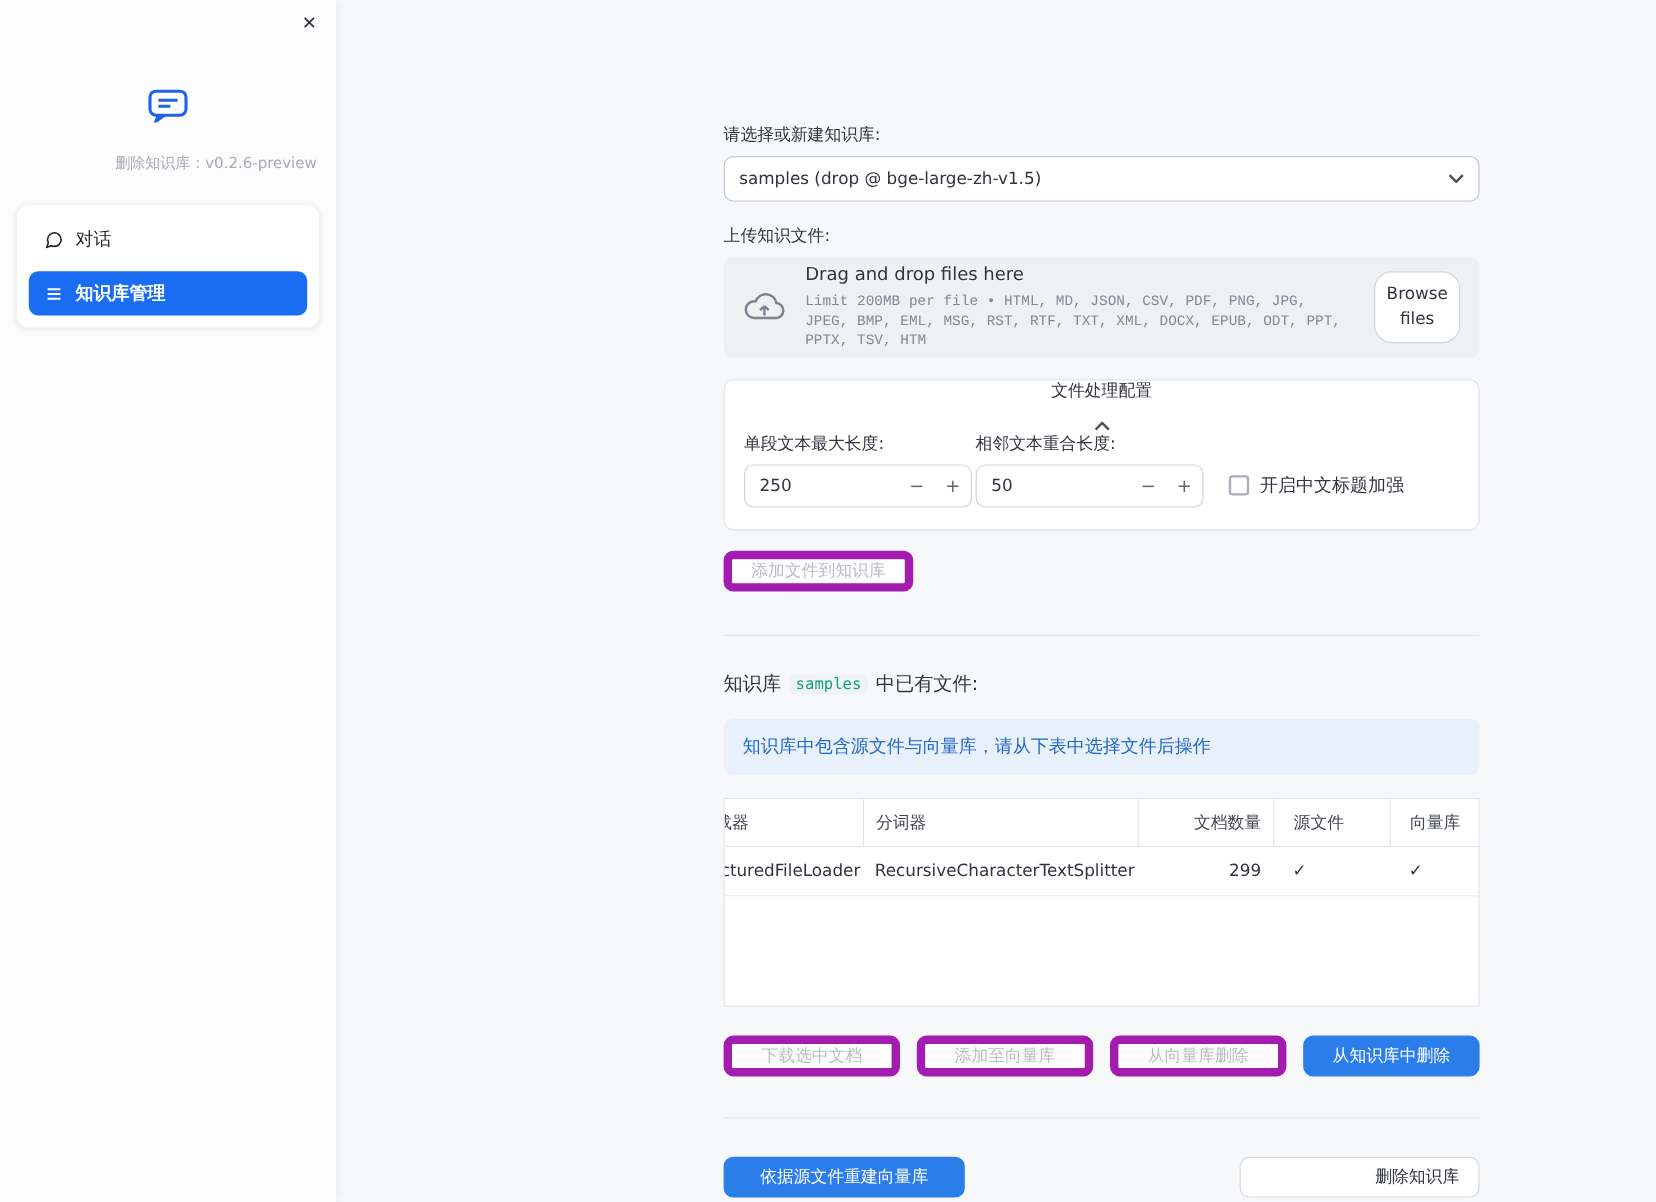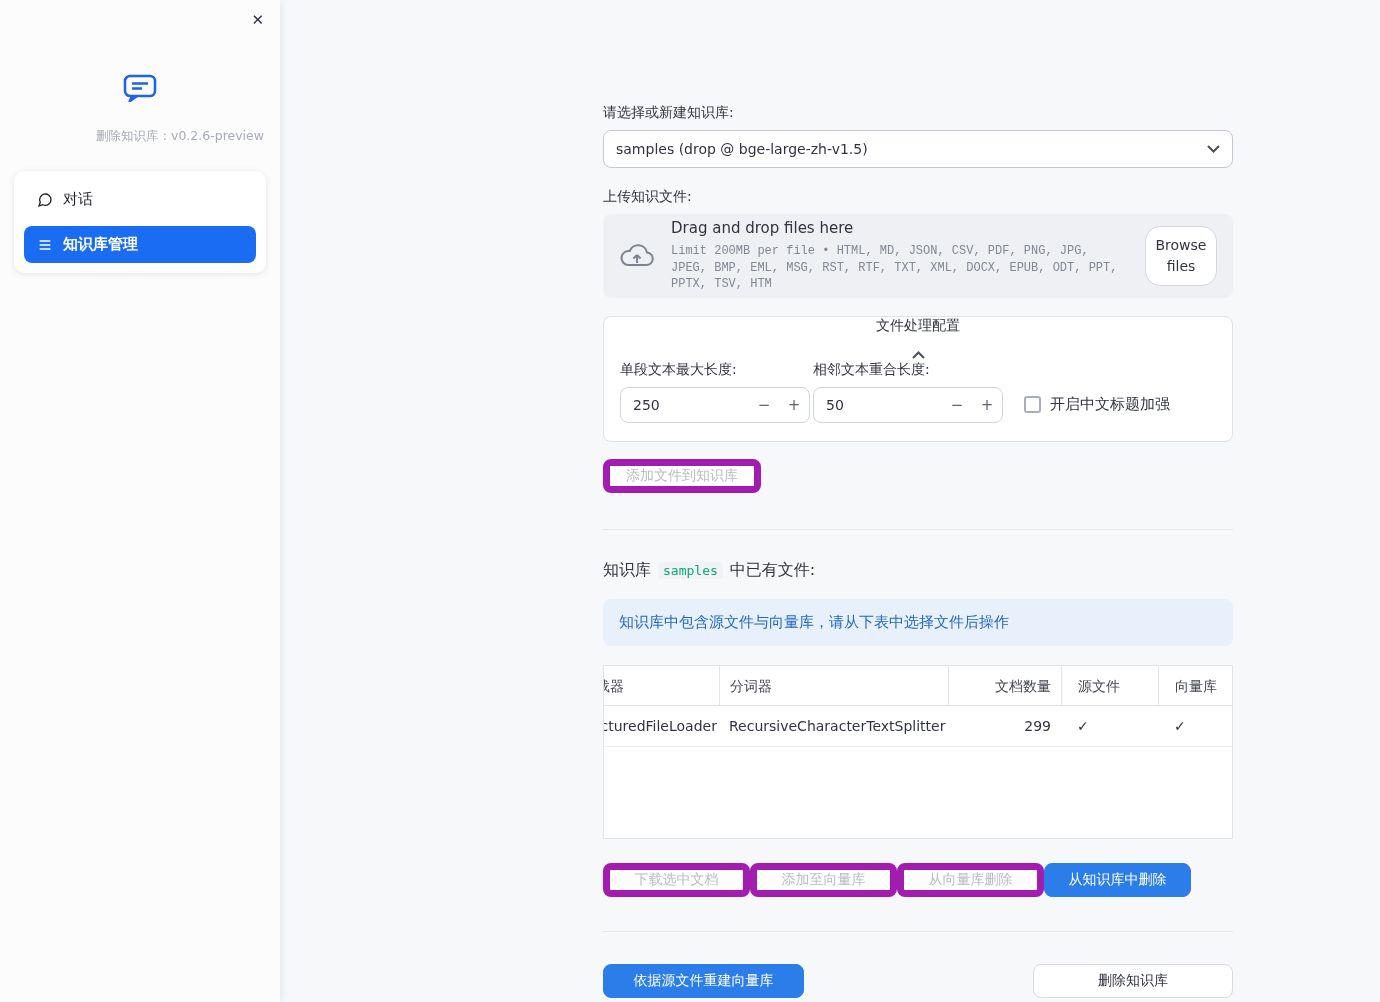--- a/index.html
+++ b/index.html
@@ -83,21 +83,21 @@
   }
   .checkbox-row { display:flex; align-items:center; gap:9px; margin-left:18px; margin-bottom:9px; cursor:pointer; font-size:15px; }
   .checkbox { width:17px; height:17px; border:2px solid #a9aeb8; border-radius:3px; background:#fff; }
 
   .btn {
     height:34px; border-radius:8px; font-size:14px; padding:0 16px;
     cursor:pointer; font-family:inherit; white-space:nowrap;
   }
   .btn.disabled { background:#fff; border:7px solid #a21caf; color:#b8bcc4; cursor:default; }
   .btn.primary { background:var(--primary,#2b7de9); border:1px solid var(--primary,#2b7de9); color:#fff; }
-  .btn.secondary { background:#fff; border:1px solid #d7dae0; color:#31333f; }
+  .btn.secondary { background:#fff; border:1px solid #d7dae0; color:#31333f;text-align:right; }
   .btn-add { margin-top:17px; }
 
   .divider { border:none; border-top:1px solid #e4e6ea; height:0; }
   .divider.d1 { margin:36px 0 0; }
   .divider.d2 { margin:34px 0 0; }
 
   .kb-line { margin-top:30px; font-size:16px; display:flex; align-items:center; }
   .kb-line code {
     font-family:"DejaVu Sans Mono","Liberation Mono",monospace;
     font-size:13px; color:var(--code-green,#0ca678);
@@ -115,21 +115,21 @@
   .t-head { height:40px; line-height:40px; border-bottom:1px solid #e2e3e8; color:#43474e; background:#fff; }
   .t-data { height:41px; line-height:41px; border-bottom:1px solid #ededf0; }
   .t-cell { padding:0 10px; white-space:nowrap; overflow:hidden; }
   .t-head .t-cell + .t-cell { border-left:1px solid #e2e3e8; }
   .c1 { width:175px; }
   .c2 { width:229px; }
   .c3 { width:113px; text-align:right; }
   .c4 { width:97px; padding-left:16px; }
   .c5 { width:76px; padding-left:16px; }
 
-  .actions-row { margin-top:24px; display:flex; }
+  .actions-row { margin-top:24px; display:flex; gap:14px; }
   .actions-row .btn { width:147px; padding:0; flex:0 0 auto; }
 
   .bottom-row { margin-top:32px; display:flex; justify-content:space-between; }
   .rebuild { width:201px; }
   .delete-kb { width:200px; }
 
   .chev { display:inline-flex; align-items:center; }
   svg { display:block; }
 </style>
 </head>

